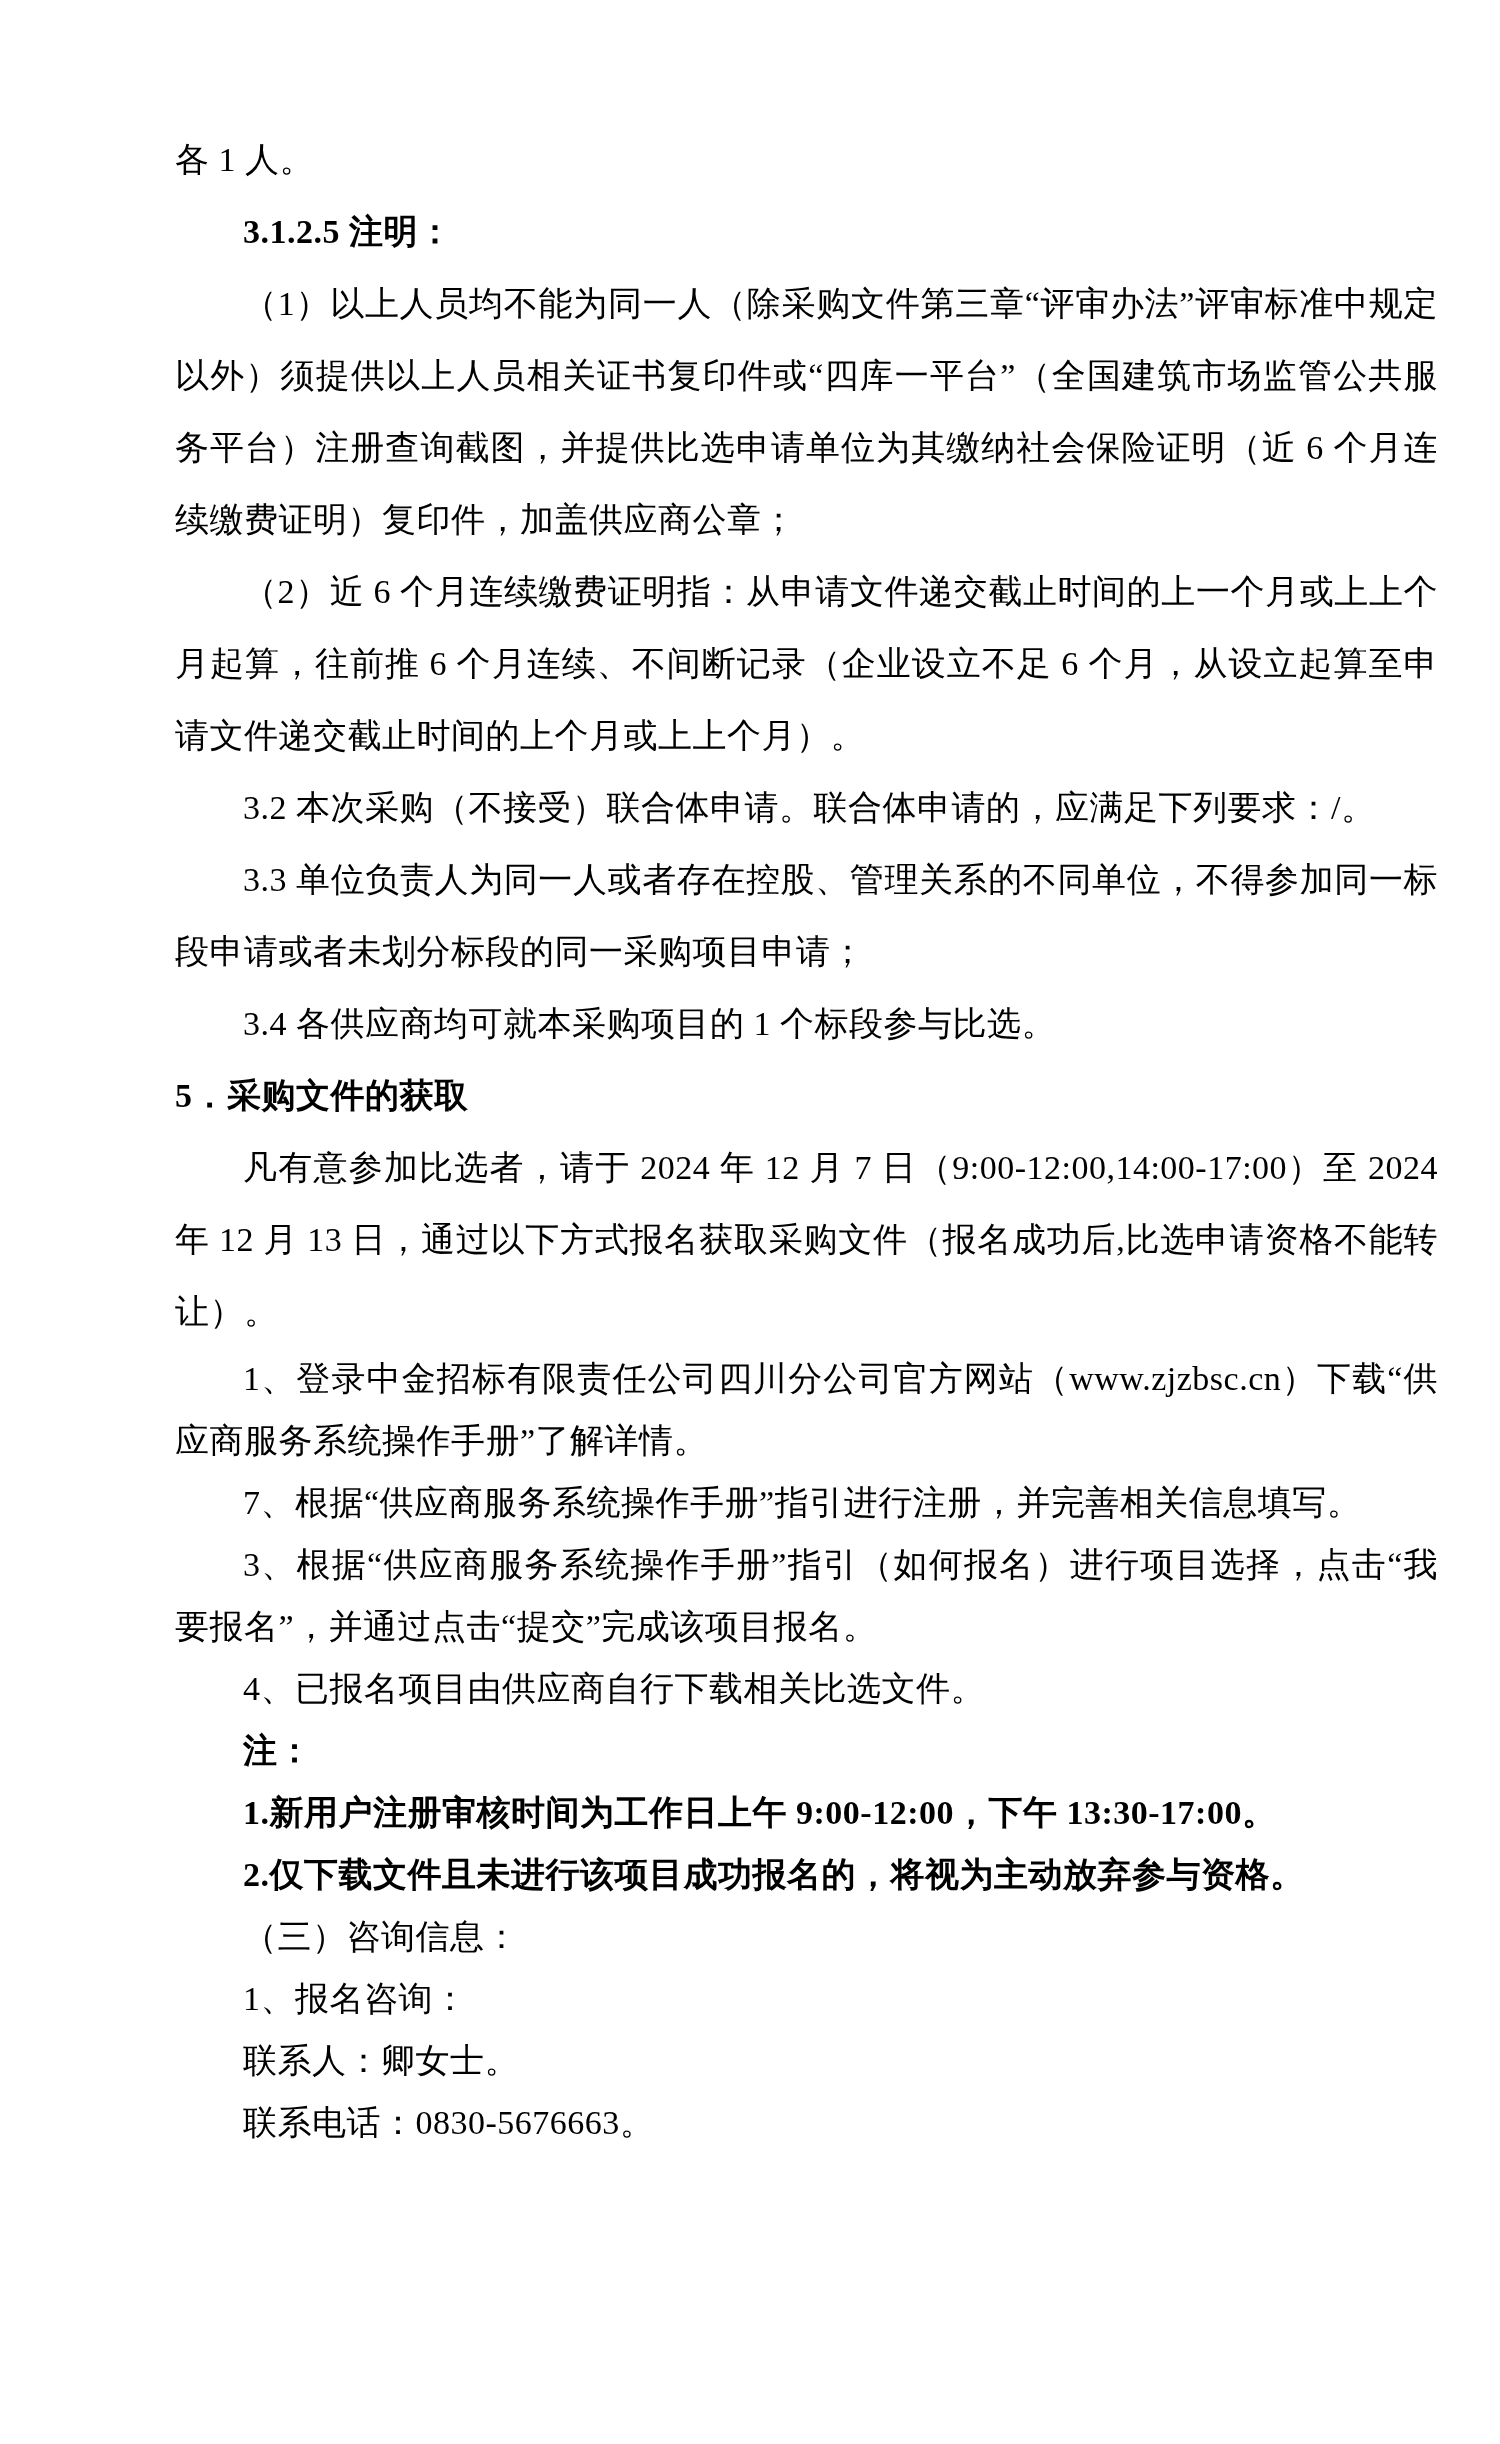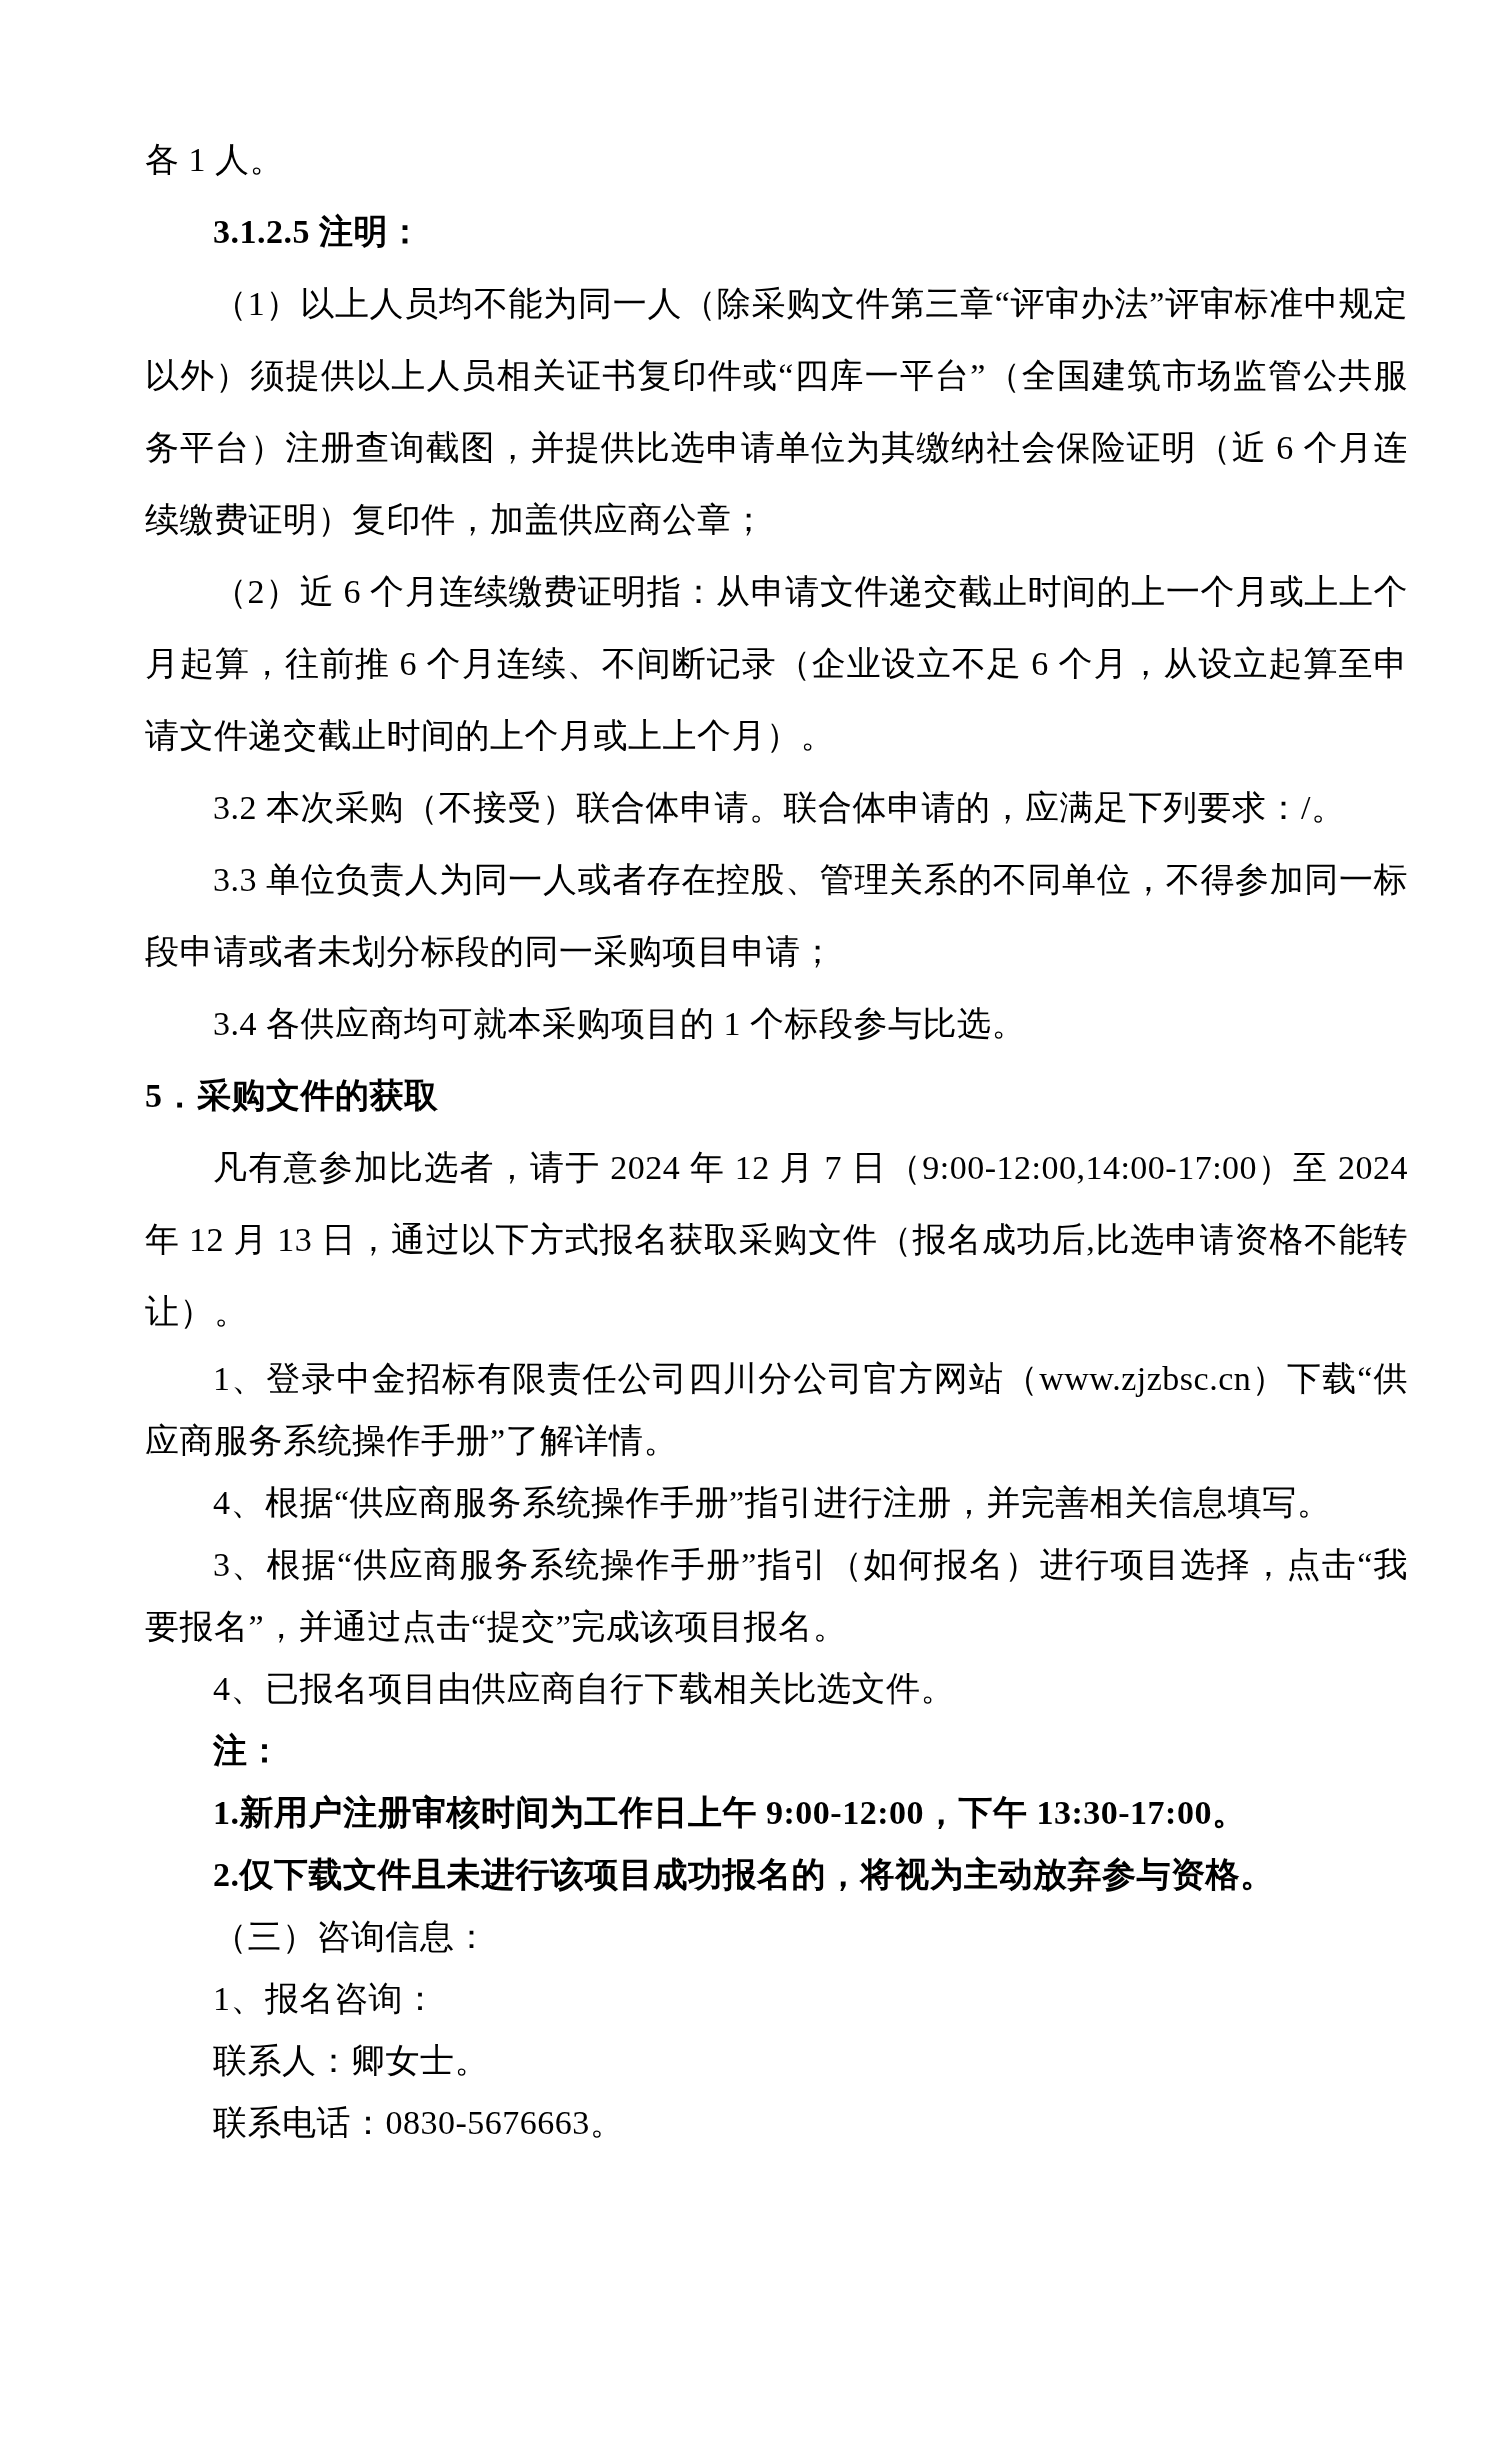--- a/index.html
+++ b/index.html
@@ -11,20 +11,21 @@
     position: relative;
     width: 1500px;
     height: 2444px;
     background: #ffffff;
     box-sizing: border-box;
     padding: 124px 92px 0 145px;
     overflow: hidden;
   }
   .doc {
     width: 100%;
+    margin-left: 30px;
   }
   .para {
     margin: 0;
     padding: 0;
     font-family: "Liberation Serif", "DejaVu Serif", serif;
     font-size: 34px;
     color: #000000;
     text-align: justify;
     letter-spacing: 0.5px;
     word-break: break-word;
@@ -46,21 +47,21 @@
       <p class="para wide"><span>各 1 人。</span></p>
       <p class="para wide indent bold"><span>3.1.2.5 注明：</span></p>
       <p class="para wide indent"><span>（1）以上人员均不能为同一人（除采购文件第三章“评审办法”评审标准中规定以外）须提供以上人员相关证书复印件或“四库一平台”（全国建筑市场监管公共服务平台）注册查询截图，并提供比选申请单位为其缴纳社会保险证明（近 6 个月连续缴费证明）复印件，加盖供应商公章；</span></p>
       <p class="para wide indent"><span>（2）近 6 个月连续缴费证明指：从申请文件递交截止时间的上一个月或上上个月起算，往前推 6 个月连续、不间断记录（企业设立不足 6 个月，从设立起算至申请文件递交截止时间的上个月或上上个月）。</span></p>
       <p class="para wide indent"><span>3.2 本次采购（不接受）联合体申请。联合体申请的，应满足下列要求：/。</span></p>
       <p class="para wide indent"><span>3.3 单位负责人为同一人或者存在控股、管理关系的不同单位，不得参加同一标段申请或者未划分标段的同一采购项目申请；</span></p>
       <p class="para wide indent"><span>3.4 各供应商均可就本采购项目的 1 个标段参与比选。</span></p>
       <p class="para wide bold"><span>5．采购文件的获取</span></p>
       <p class="para wide indent"><span>凡有意参加比选者，请于 </span><span class="u">2024</span><span> 年 </span><span class="u">12</span><span> 月 </span><span class="u">7</span><span> 日（9:00-12:00,14:00-17:00）至 </span><span class="u">2024</span><span> 年 </span><span class="u">12</span><span> 月 </span><span class="u">13</span><span> 日，通过以下方式报名获取采购文件（报名成功后,比选申请资格不能转让）。</span></p>
       <p class="para normal indent"><span>1、登录中金招标有限责任公司四川分公司官方网站（www.zjzbsc.cn）下载“供应商服务系统操作手册”了解详情。</span></p>
-      <p class="para normal indent"><span>4、根据“供应商服务系统操作手册”指引进行注册，并完善相关信息填写。</span></p>
+      <p class="para normal indent"><span>7、根据“供应商服务系统操作手册”指引进行注册，并完善相关信息填写。</span></p>
       <p class="para normal indent"><span>3、根据“供应商服务系统操作手册”指引（如何报名）进行项目选择，点击“我要报名”，并通过点击“提交”完成该项目报名。</span></p>
       <p class="para normal indent"><span>4、已报名项目由供应商自行下载相关比选文件。</span></p>
       <p class="para normal indent bold"><span>注：</span></p>
       <p class="para normal indent bold"><span>1.新用户注册审核时间为工作日上午 9:00-12:00，下午 13:30-17:00。</span></p>
       <p class="para normal indent bold"><span>2.仅下载文件且未进行该项目成功报名的，将视为主动放弃参与资格。</span></p>
       <p class="para normal indent"><span>（三）咨询信息：</span></p>
       <p class="para normal indent"><span>1、报名咨询：</span></p>
       <p class="para normal indent"><span>联系人：卿女士。</span></p>
       <p class="para normal indent"><span>联系电话：0830-5676663。</span></p>
     </div>

